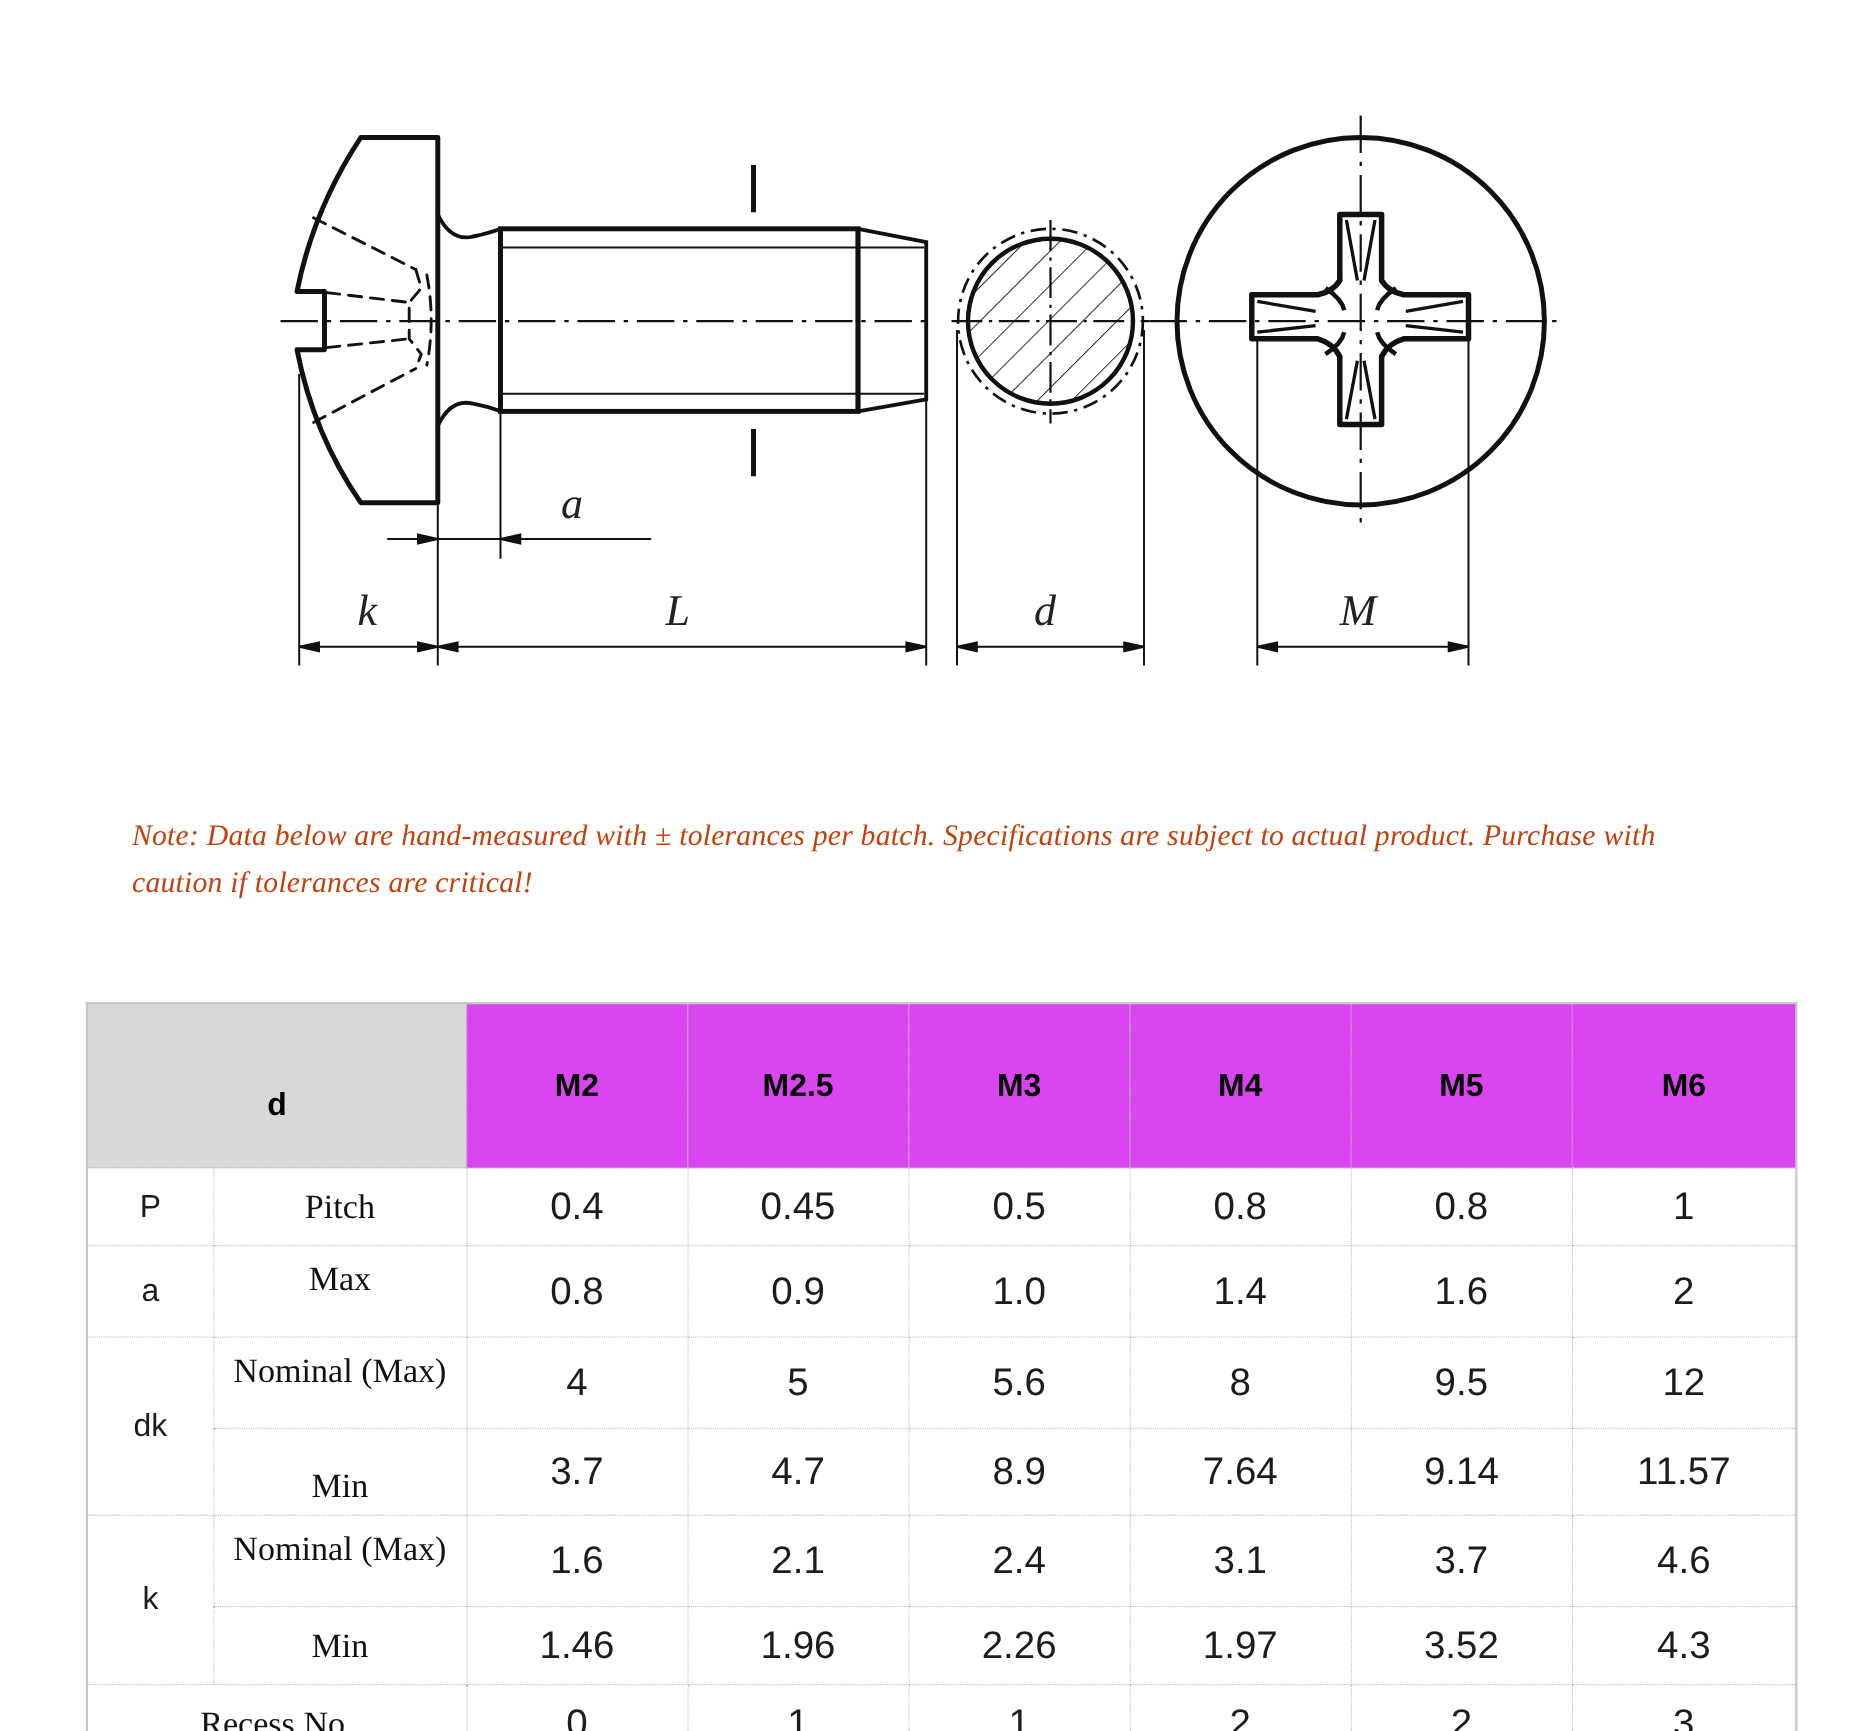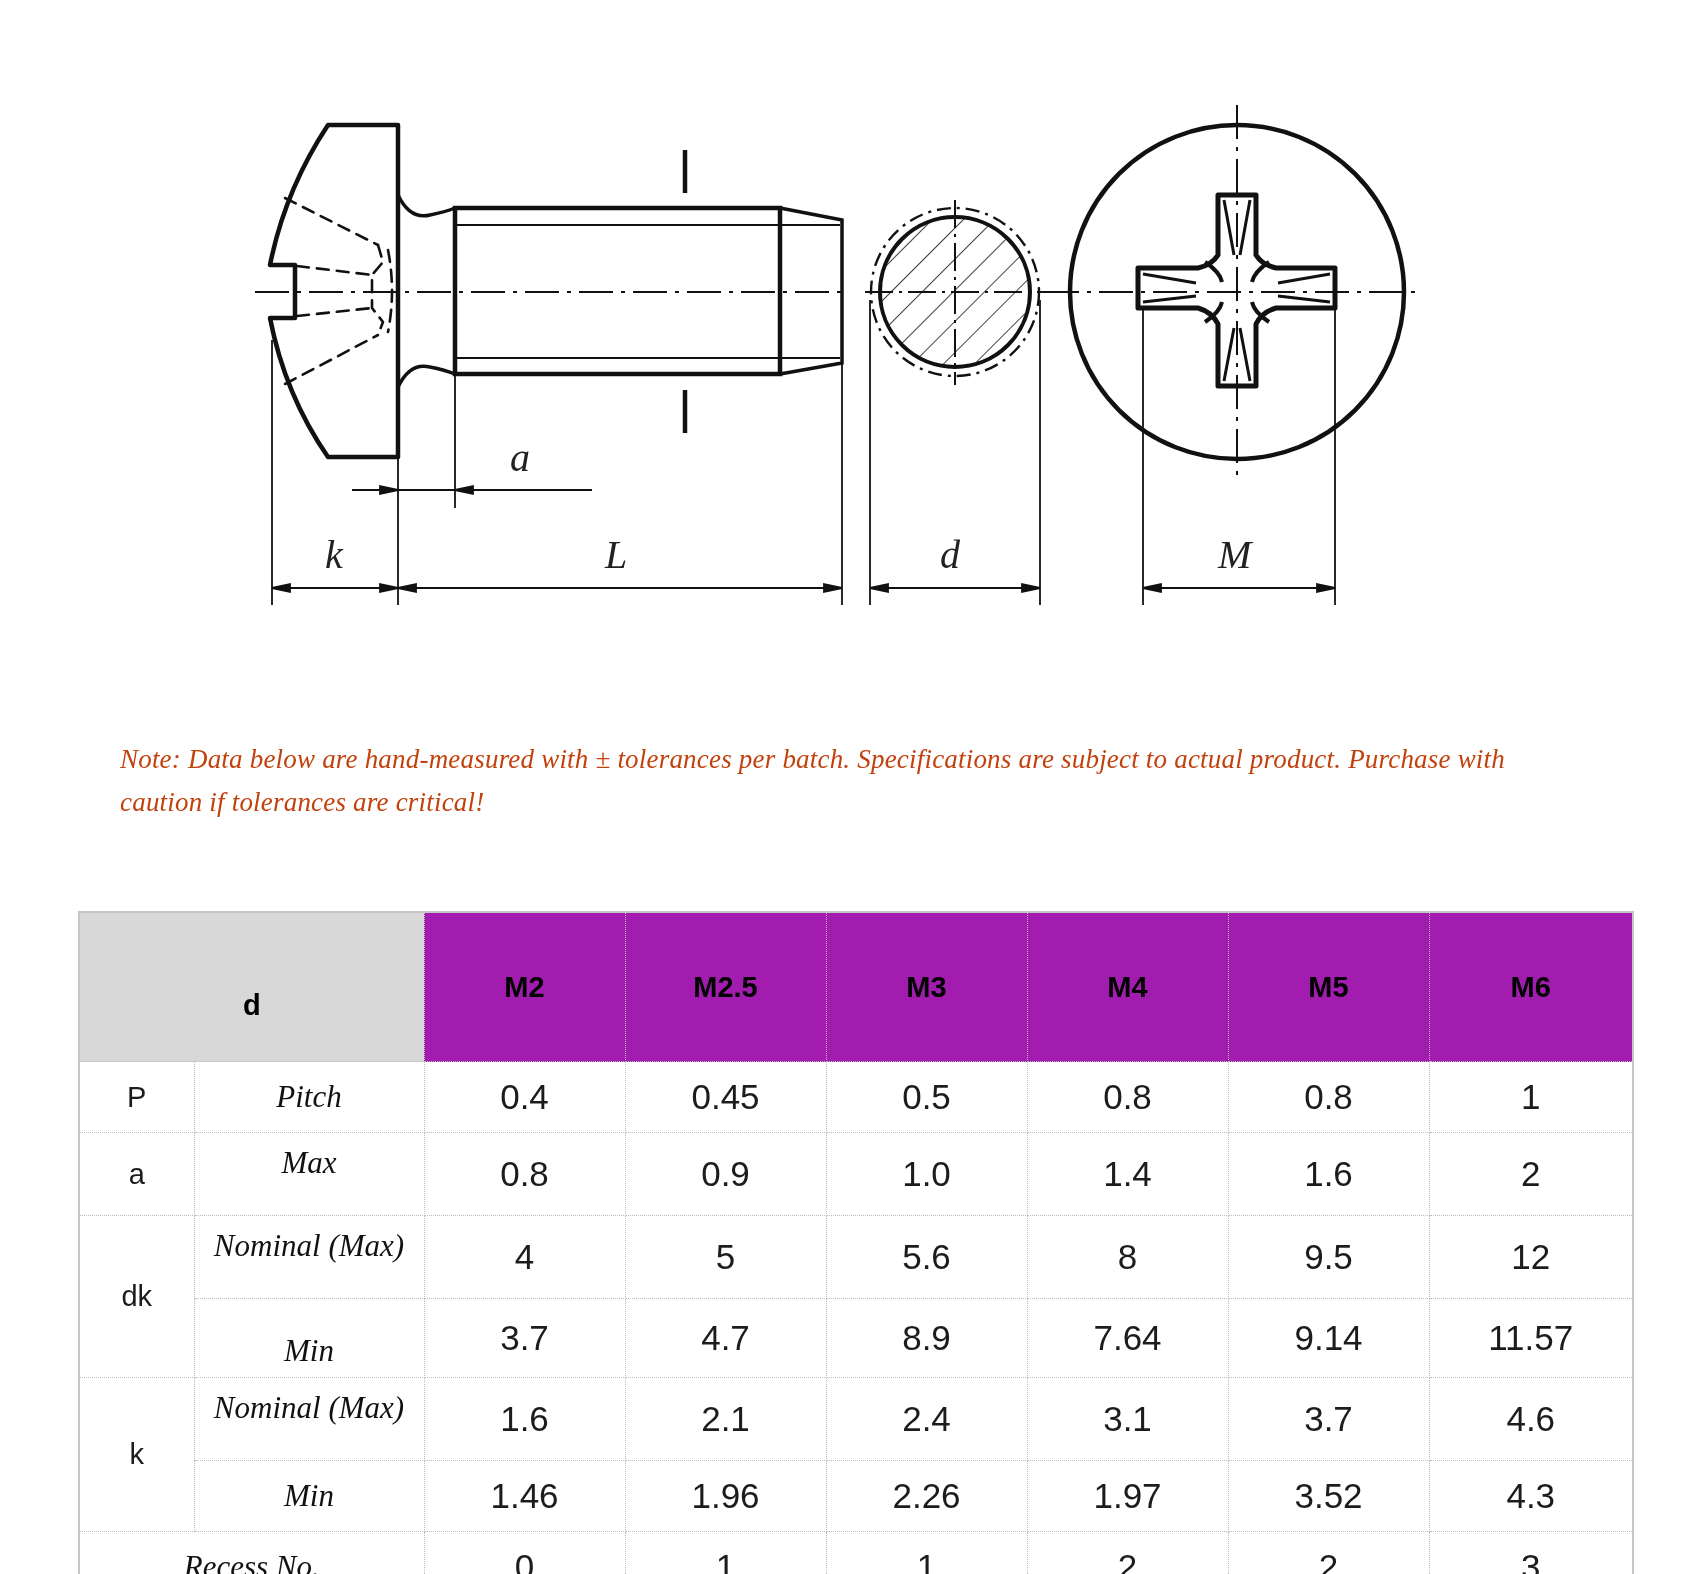--- a/index.html
+++ b/index.html
@@ -2,24 +2,24 @@
 <html><head>
 <meta charset="utf-8">
 <style>
   html, body { margin: 0; padding: 0; background: #ffffff; }
   body { width: 1701px; height: 1574px; position: relative; overflow: hidden; font-family: "Liberation Sans", sans-serif; }
   .drawing { position: absolute; left: 0; top: 0; width: 1701px; height: 640px; }
   .dim-label { position: absolute; font-family: "Liberation Serif", serif; font-style: italic; font-size: 40px; color: #222; line-height: 1; }
   .note { position: absolute; left: 120px; top: 738px; width: 1460px; text-align: left; font-family: "Liberation Serif", serif; font-style: italic; font-size: 27px; line-height: 43px; color: #c2410c; letter-spacing: 0.2px; }
   .spec-table { position: absolute; left: 78px; top: 911px; width: 1554px; border-collapse: collapse; table-layout: fixed; border: 2px solid #c6c6c6; }
   .spec-table td { border: 1px dotted #bcbcbc; text-align: center; vertical-align: middle; padding: 0; height: 70px; font-size: 35px; color: #1c1c1c; }
-  .spec-table tr.hdr td { height: 112px; background: #a21caf; font-weight: bold; font-size: 29px; color: #000; }
+  .spec-table tr.hdr td { height: 112px; background: #d946ef; font-weight: bold; font-size: 29px; color: #000; }
   .spec-table tr.hdr td.corner { background: #d8d8d8; vertical-align: middle; padding-top: 36px; }
   .spec-table td.sym { font-size: 29px; }
-  .spec-table td.sub { font-family: "Liberation Serif", serif; font-style: italic; font-size: 31px; color: #111; }
+  .spec-table td.sub { font-family: "Liberation Serif", serif; font-size: 31px; color: #111; }
   .spec-table td.sub.hi { vertical-align: top; padding-top: 12px; }
   .spec-table td.sub.lo { vertical-align: bottom; padding-bottom: 8px; }
 </style>
 </head>
 <body>
 
 <div class="drawing">
   <svg width="1701" height="640" viewBox="0 0 1701 640" xmlns="http://www.w3.org/2000/svg">
     <defs>
       <pattern id="hatch" width="22" height="22" patternUnits="userSpaceOnUse" patternTransform="rotate(45)">

